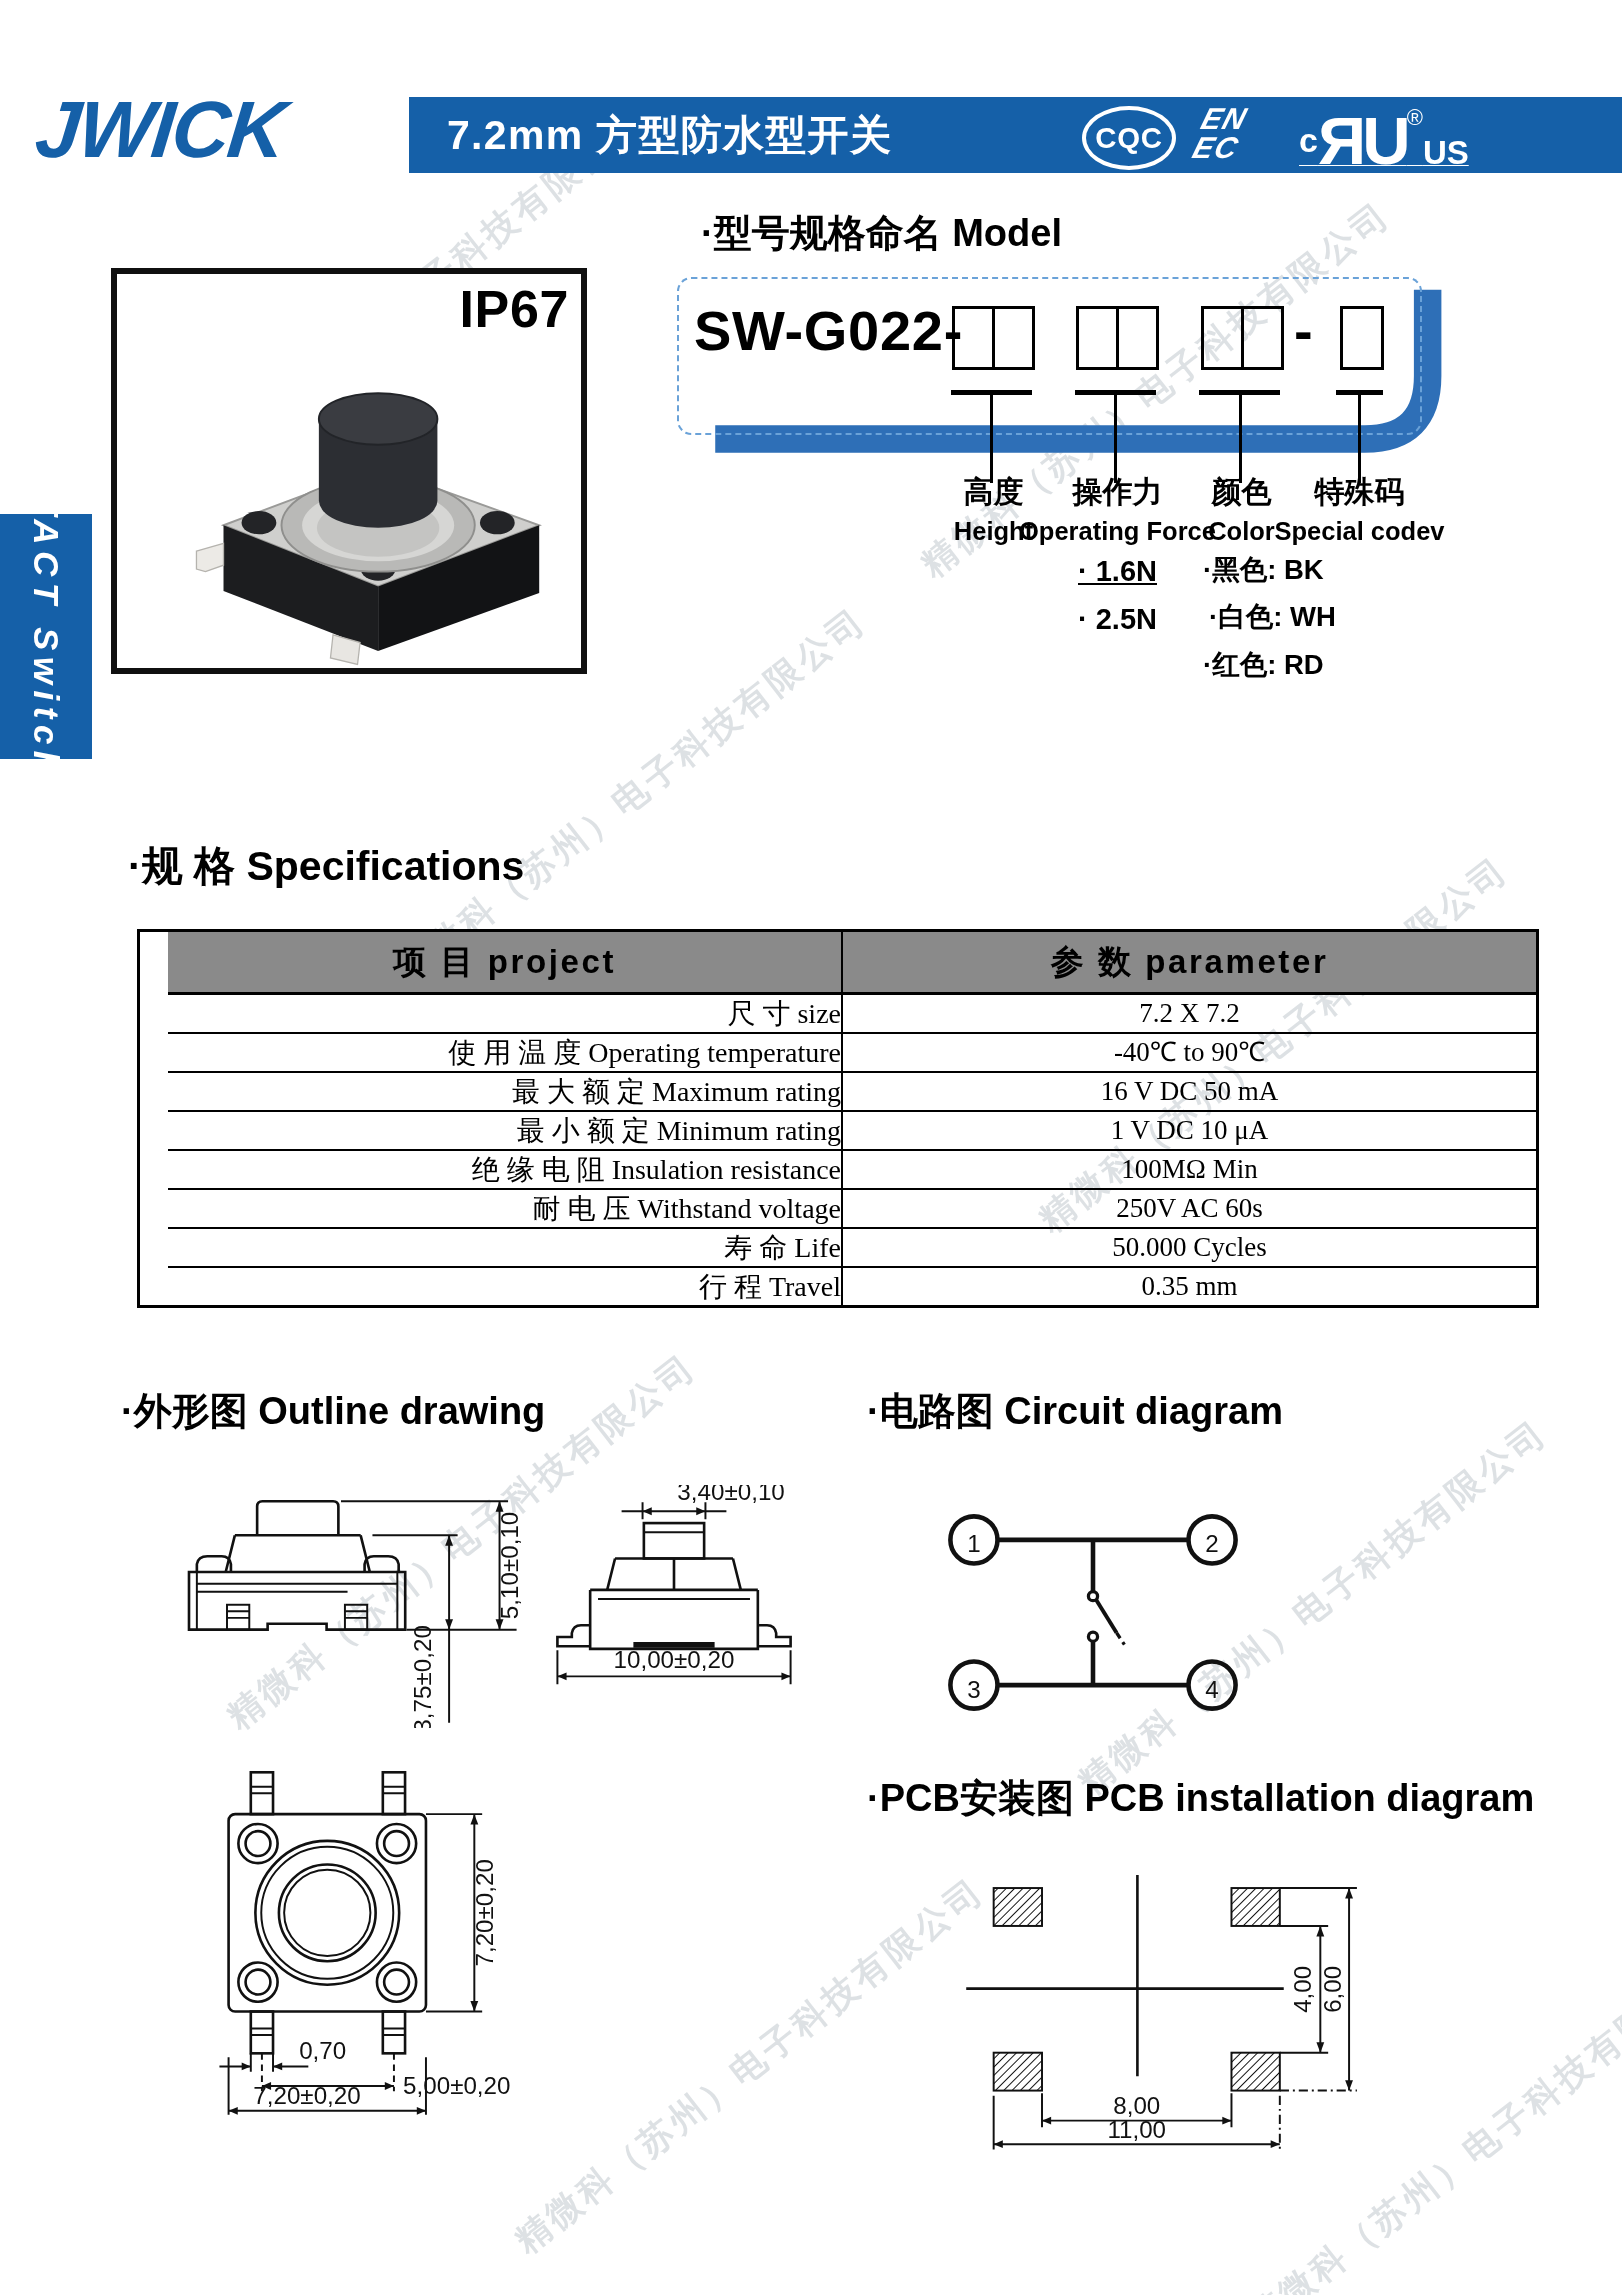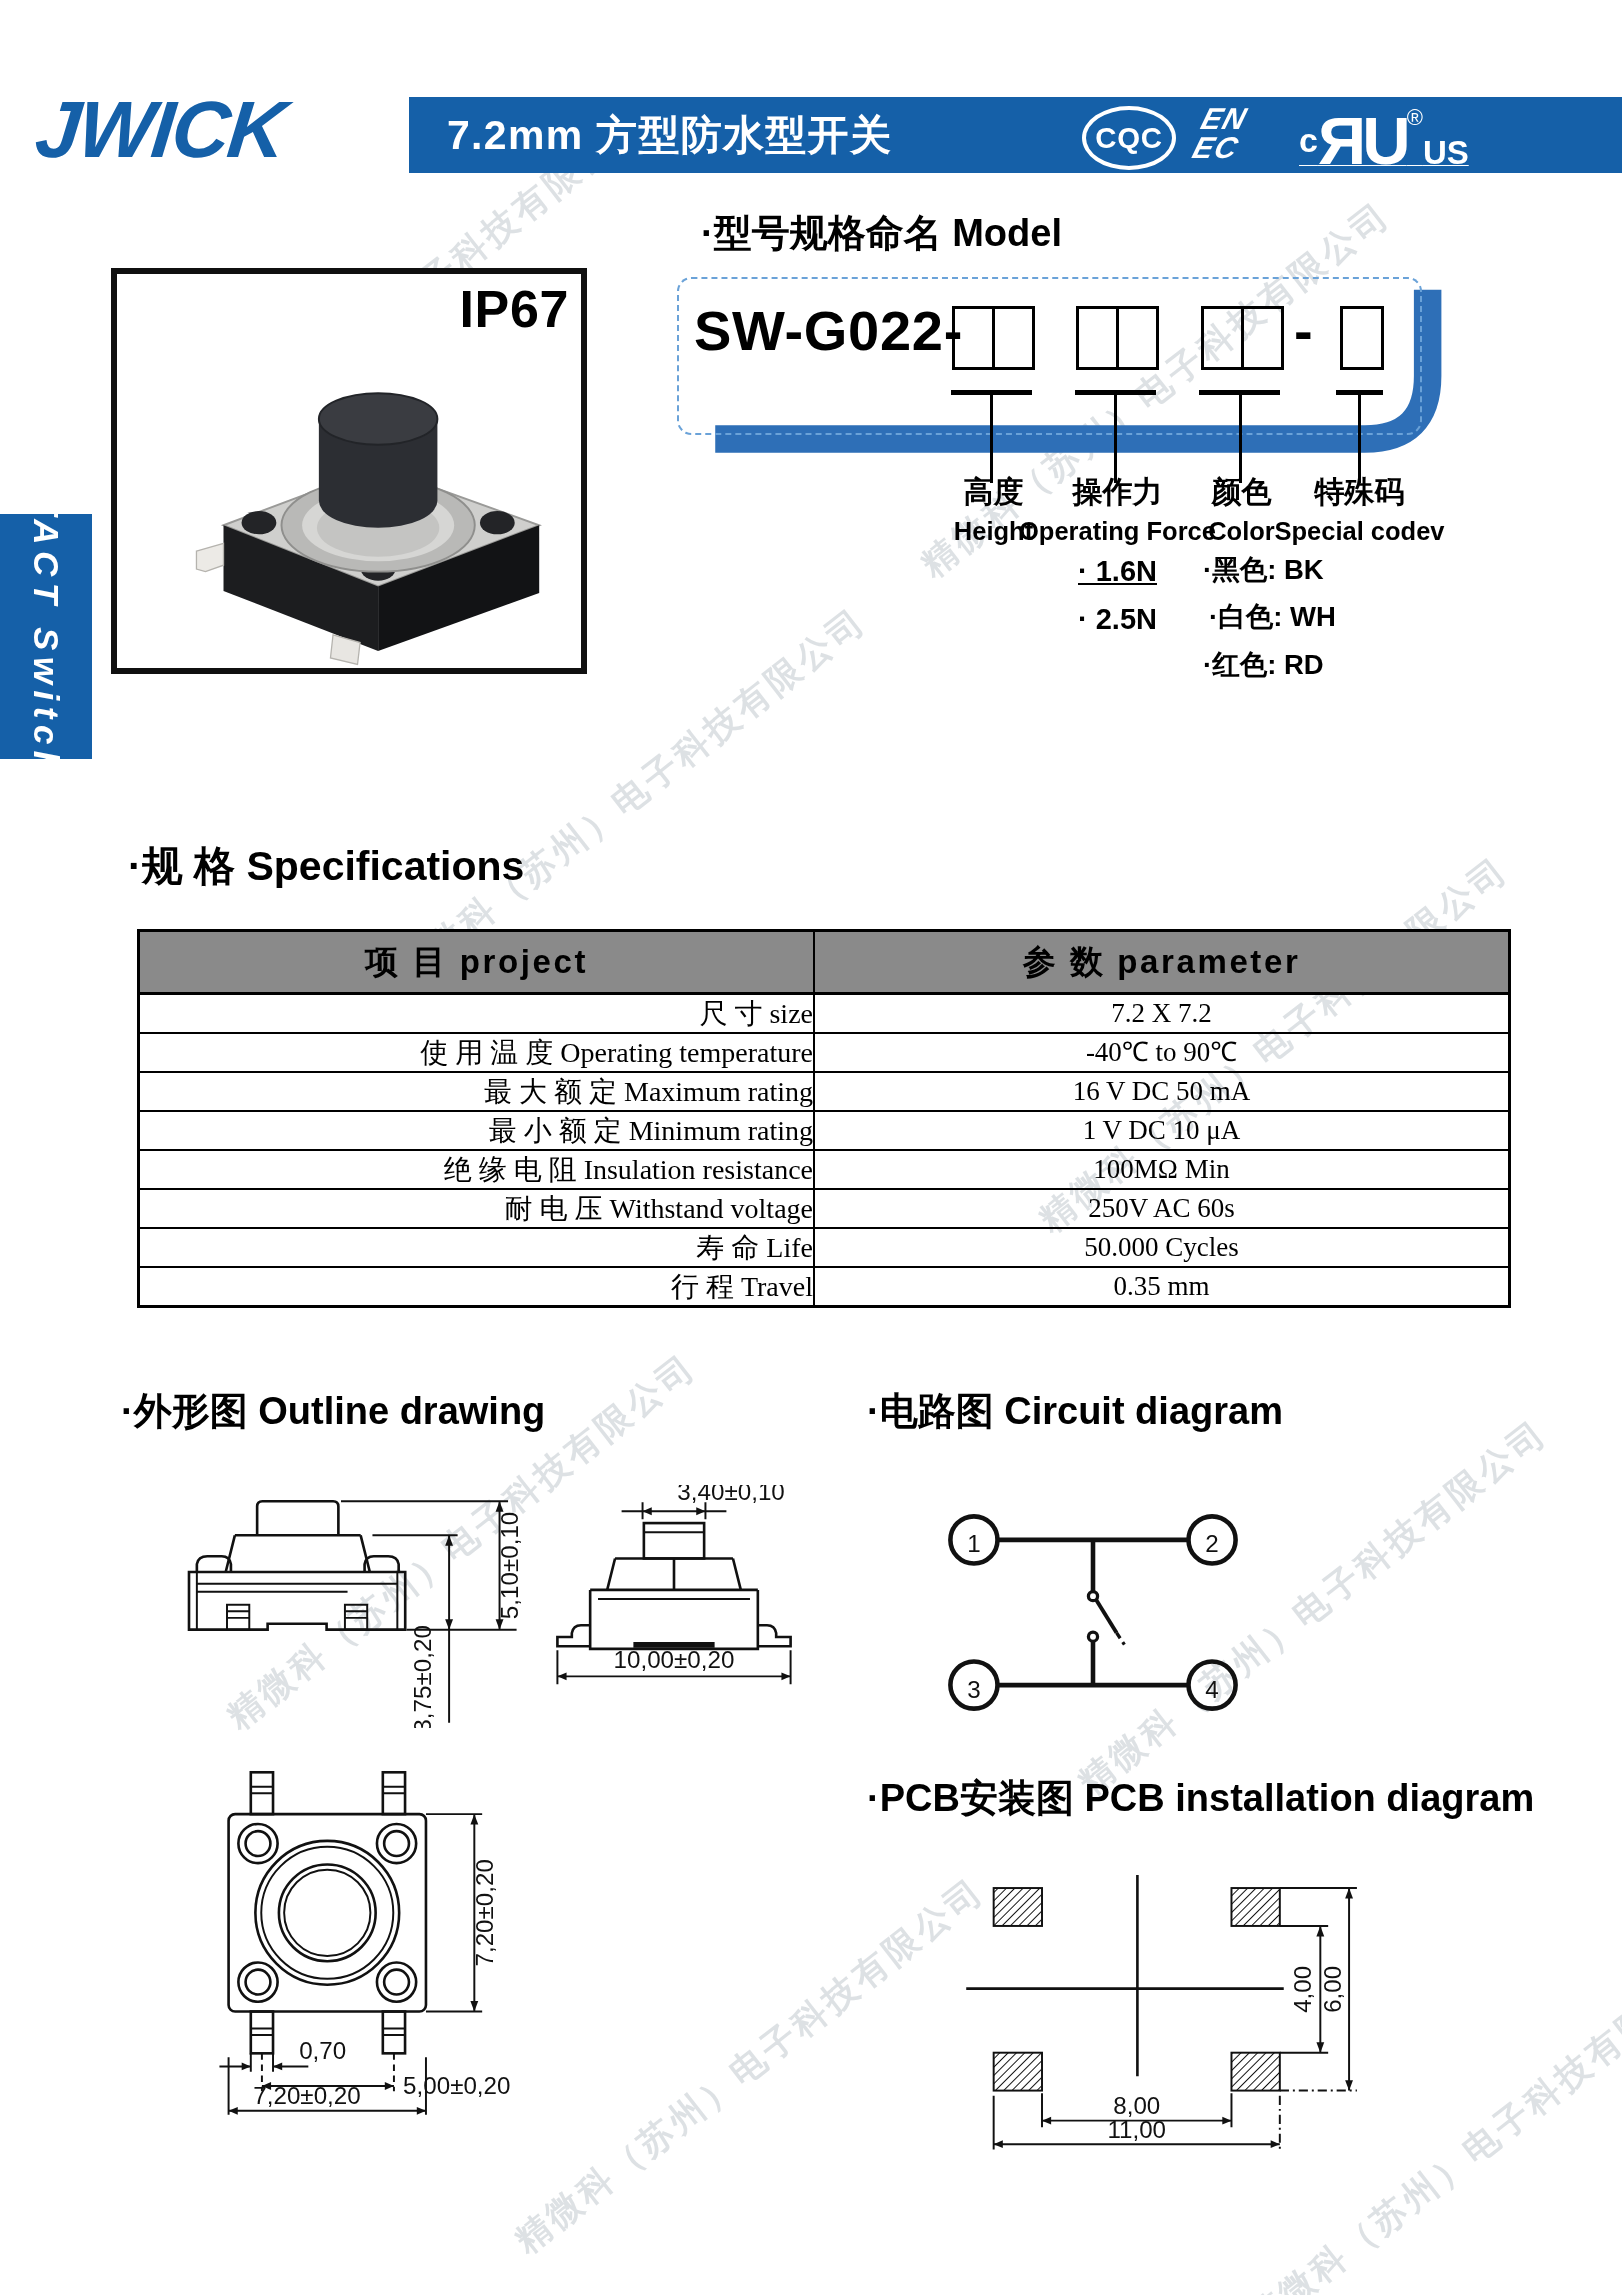--- a/index.html
+++ b/index.html
@@ -54,21 +54,21 @@
   .uline{position:absolute;top:390px;height:4.6px;background:#000;}
   .leader{position:absolute;top:395px;width:2.6px;height:88px;background:#000;}
   .mlabel{position:absolute;width:209px;text-align:center;}
   .mlabel .cn{font-size:30px;font-weight:bold;}
   .mlabel .en{font-size:25.5px;font-weight:bold;margin-top:3.9px;}
   .opt{position:absolute;font-size:29px;font-weight:bold;white-space:nowrap;}
 
   
   .spec-title{left:128px;top:839px;font-size:41px;font-weight:bold;}
   .spec-table{left:137px;top:929px;width:1368px;border:3.9px solid #000;
-       font-family:"Liberation Serif",serif;}
+       font-family:"Liberation Serif",serif;padding-left:28px;}
   .spec-row{display:flex;border-top:2.6px solid #000;height:37px;}
   .spec-head{display:flex;height:60px;background:#8a8a8a;}
   .spec-head + .spec-row{border-top:3.9px solid #000;}
   .sc1{width:675px;border-right:2.6px solid #000;box-sizing:border-box;}
   .sc2{flex:1;}
   .spec-head .sc1,.spec-head .sc2{display:flex;align-items:center;justify-content:center;
        font-family:"Liberation Sans",sans-serif;font-size:33px;font-weight:bold;letter-spacing:2.6px;}
   .spec-row .sc1{font-size:28px;line-height:37px;padding-left:147px;white-space:nowrap;text-align:right;}
   .spec-row .sc2{font-size:27px;line-height:37px;text-align:center;}
 

